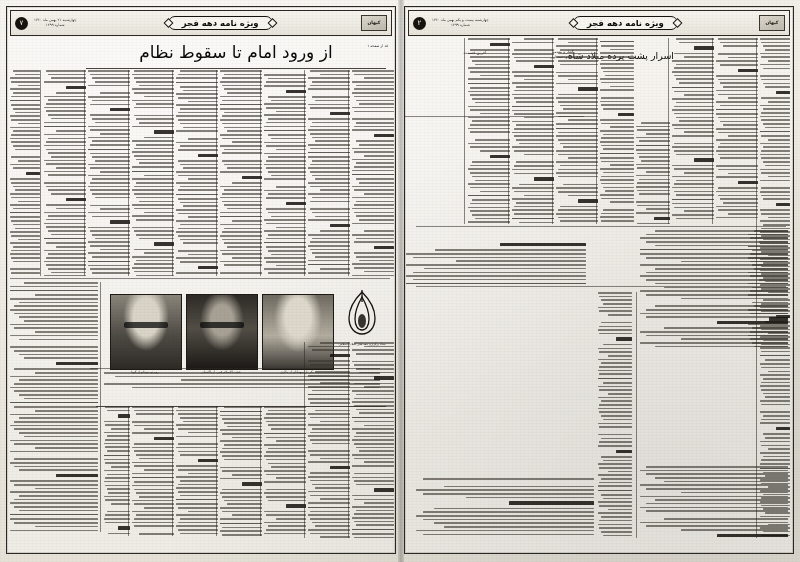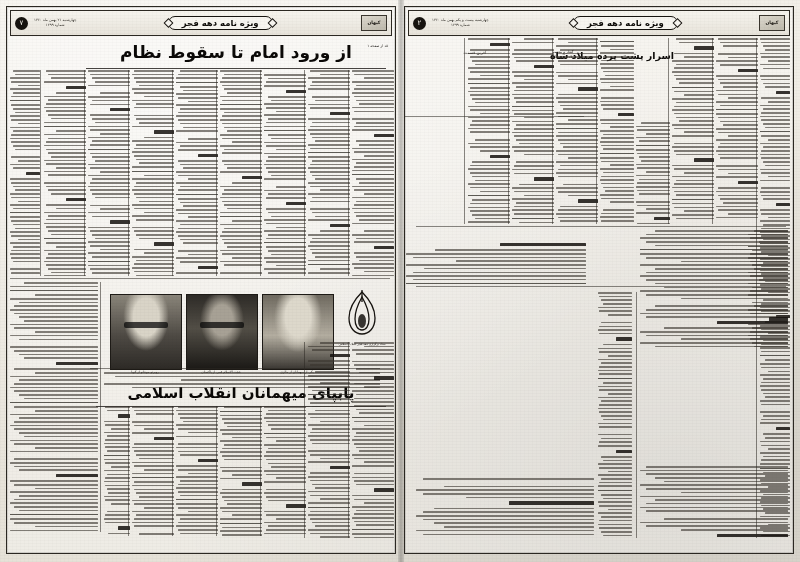--- a/index.html
+++ b/index.html
@@ -91,21 +91,21 @@
   .ln.s72{width:72%}.ln.s84{width:84%}
   .ln.gap{background:transparent;height:4px;margin-bottom:0;}
   .subhead{
     height:3.4px;width:48%;background:#14110d;opacity:.85;
     margin:3px 0 3px auto;border-radius:.5px;
   }
   .rule{height:1px;background:#2b2822;opacity:.75;margin:3px 0;}
 
   
   .headline{
-    position:absolute;font-weight:bold;color:#0b0907;
+    position:absolute;font-weight:normal;color:#0b0907;
     text-align:center;letter-spacing:-.5px;white-space:nowrap;
   }
   #hl-left-main{left:80px;top:36px;width:300px;font-size:17px;}
   #hl-left-second{left:90px;top:378px;width:290px;font-size:15px;}
   #hl-right-kicker{right:120px;top:44px;width:170px;font-size:9.5px;text-align:right;}
   .hl-underline{position:absolute;height:1px;background:#1a1714;opacity:.8;}
   
   .portrait{
     position:absolute;top:288px;width:70px;height:74px;border:1px solid #1d1a16;
     overflow:hidden;
@@ -203,21 +203,20 @@
   <svg id="tulip-logo" viewBox="0 0 40 54">
     <g fill="none" stroke="#16130f" stroke-width="1.3">
       <path d="M20 4 C12 12 7 22 7 30 C7 40 13 46 20 46 C27 46 33 40 33 30 C33 22 28 12 20 4 Z"></path>
       <path d="M20 9 C16 16 13 24 13 31 C13 38 16 42 20 42 C24 42 27 38 27 31 C27 24 24 16 20 9 Z"></path>
       <path d="M20 2 L20 14"></path>
     </g>
     <ellipse cx="20" cy="33" rx="4" ry="7" fill="#16130f" opacity=".85"></ellipse>
   </svg>
   <div style="position:absolute;left:330px;top:336px;width:52px;font-size:3px;color:#1d1a16;text-align:center;line-height:4.4px;">ستاد برگزاری دهه فجر انقلاب اسلامی</div>
 
-  <div class="headline" id="hl-left-second">پابپای میهمانان انقلاب اسلامی</div>
   <div class="hl-underline" style="left:90px;top:400px;width:290px;"></div>
 </div>
 
 <div id="grain"></div>
 <div id="gutter"></div>
 
 <div id="text-layer">
     <div class="col" style="left: 760px; top: 38px; width: 30px; height: 500px;">
       <div class="ln s100"></div>
       <div class="ln s96"></div>

